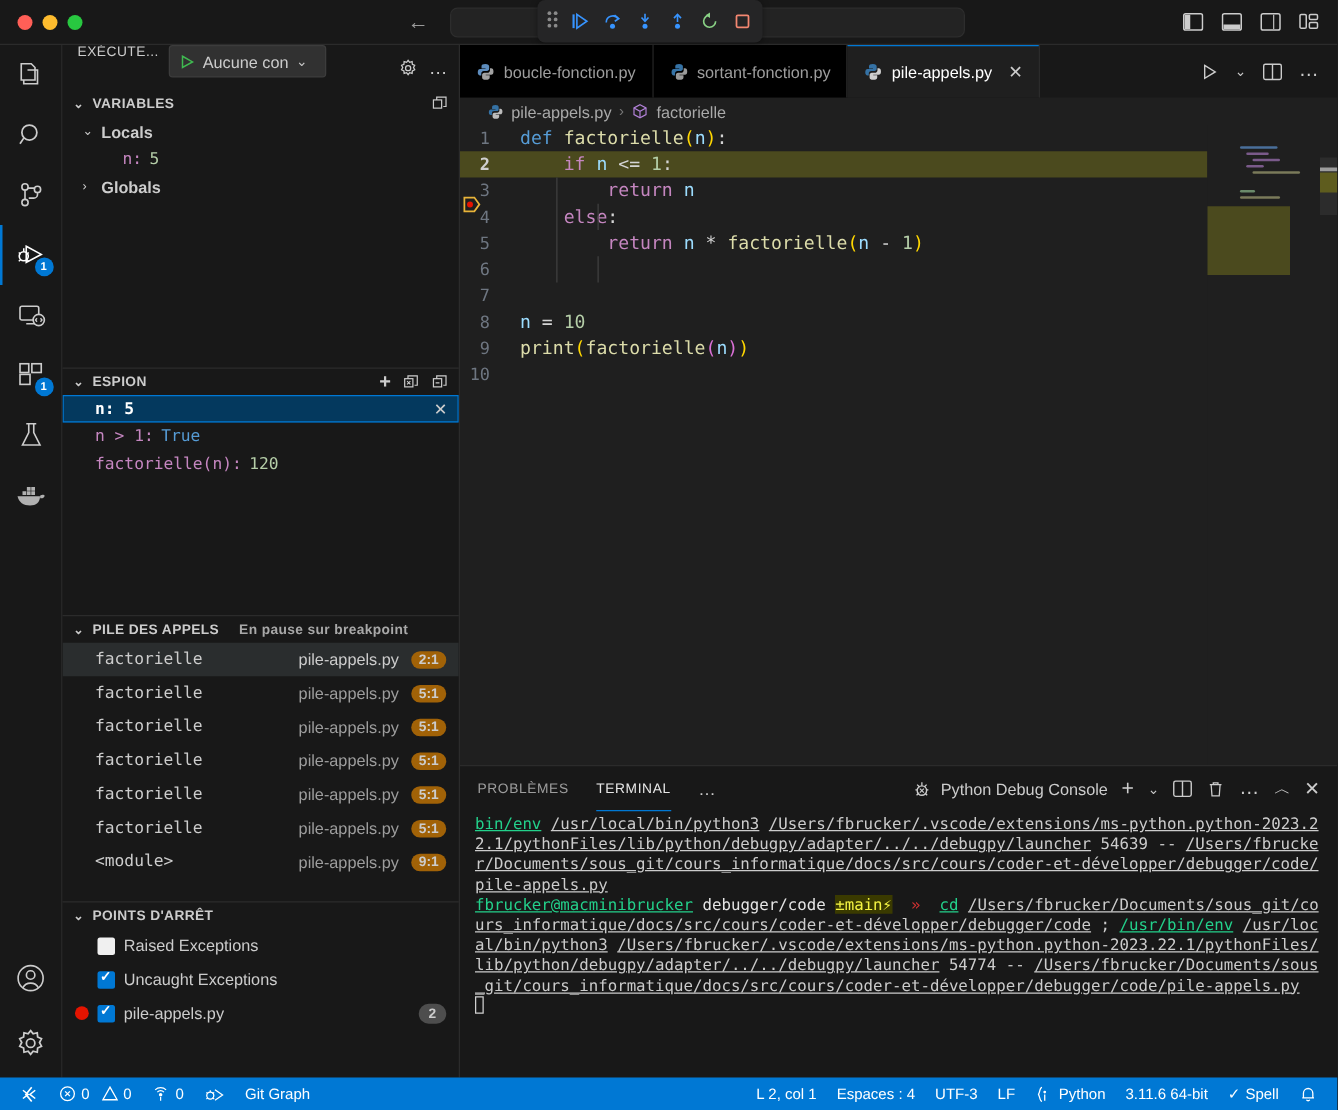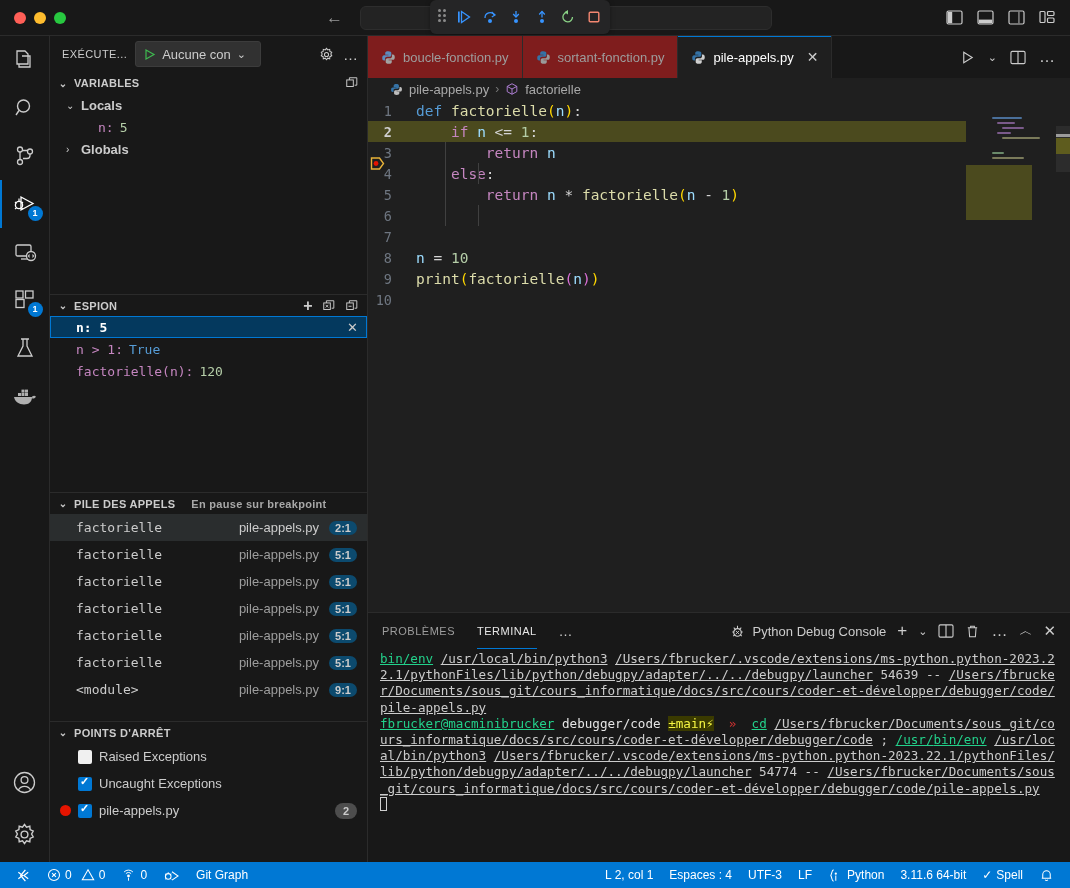--- a/index.html
+++ b/index.html
@@ -53,21 +53,21 @@
   .act-spacer { flex: 1; }
   .badge {
     position: absolute; right: 7px; bottom: 7px; background: #0078d4; color: #fff;
     font-size: 9px; line-height: 14px; min-width: 15px; height: 15px; border-radius: 8px;
     text-align: center; font-weight: 600; padding: 0 3px;
   }
 
   
   .sidebar { width: 318px; background: #181818; flex: 0 0 318px; display: flex; flex-direction: column;
     border-right: 1px solid #2b2b2b; min-height: 0; }
-  .sb-header { height: 36px; display: flex; align-items: center; padding: 0 8px 0 12px; gap: 8px; }
+  .sb-header { height: 36px; display: flex; padding: 0 8px 0 12px; gap: 8px; }
   .sb-title { font-size: 11px; color: #cccccc; letter-spacing: .4px; text-transform: uppercase; white-space: nowrap; }
   .cfg-select {
     display: flex; align-items: center; gap: 6px; background: #313131; border: 1px solid #3c3c3c;
     border-radius: 3px; height: 26px; padding: 0 6px 0 7px; font-size: 13px; color: #ccc; min-width: 126px;
   }
   .chev { font-size: 11px; color: #ccc; }
   .sbh-icons { display: flex; gap: 9px; margin-left: auto; align-items: center; color: #ccc; }
 
   .section-head {
     height: 22px; display: flex; align-items: center; gap: 4px; padding: 0 8px 0 6px;
@@ -94,21 +94,21 @@
   .w-expr { color: #c586c0; }
   .w-true { color: #569cd6; }
   .w-num { color: #b5cea8; }
 
   
   .csrow { height: 27px; display: flex; align-items: center; font-size: 13px; padding: 0 10px 0 26px; }
   .csrow.active { background: #2a2d2e; }
   .cs-fn { color: #ccc; }
   .cs-file { color: #9d9d9d; margin-left: auto; }
   .cs-pos {
-    background: #0c4a6e; color: #ccc; border-radius: 9px; font-size: 11px;
+    background: #a16207; color: #ccc; border-radius: 9px; font-size: 11px;
     padding: 1px 6px; margin-left: 10px; min-width: 26px; text-align: center; font-weight: 600;
   }
   .csrow.active .cs-file { color: #ccc; }
 
   
   .bprow { height: 27px; display: flex; align-items: center; font-size: 13px; padding: 0 10px 0 10px; gap: 7px; }
   .bprow.hov { background: #2a2d2e; }
   .cb { width: 14px; height: 14px; border-radius: 2px; background: #f0f0f0; display: inline-block;
     position: relative; flex: 0 0 14px; }
   .cb.on { background: #0078d4; }
@@ -117,21 +117,21 @@
   .bp-label { color: #ccc; }
   .bp-count { margin-left: auto; background: #4d4d4d; color: #ccc; border-radius: 10px;
     font-size: 11px; padding: 2px 8px; font-weight: 600; }
   .pencil { margin-left: auto; color: #9a9a9a; }
 
   
   .main { flex: 1; display: flex; flex-direction: column; min-width: 0; background: #1f1f1f; }
   .tabsbar { height: 42px; background: #181818; display: flex; align-items: stretch; flex: 0 0 42px; }
   .tab {
     display: flex; align-items: center; gap: 7px; padding: 0 13px; font-size: 13px;
-    color: #9d9d9d; border-right: 1px solid #2b2b2b; background: #7f1d1d; position: relative; white-space: nowrap;
+    color: #9d9d9d; border-right: 1px solid #2b2b2b; background: #000000; position: relative; white-space: nowrap;
   }
   .tab.active { background: #1f1f1f; color: #fff; }
   .tab.active::before { content: ""; position: absolute; left: 0; right: 0; top: 0; height: 1px; background: #0078d4; }
   .tab .close { margin-left: 6px; font-size: 14px; color: #ccc; }
   .tabs-actions { margin-left: auto; display: flex; align-items: center; gap: 13px; padding: 0 14px; color: #ccc; }
 
   .breadcrumb { height: 22px; display: flex; align-items: center; gap: 6px; font-size: 13px;
     padding-left: 22px; color: #a9a9a9; flex: 0 0 22px; }
   .bc-sep { color: #777; font-size: 12px; }
 

